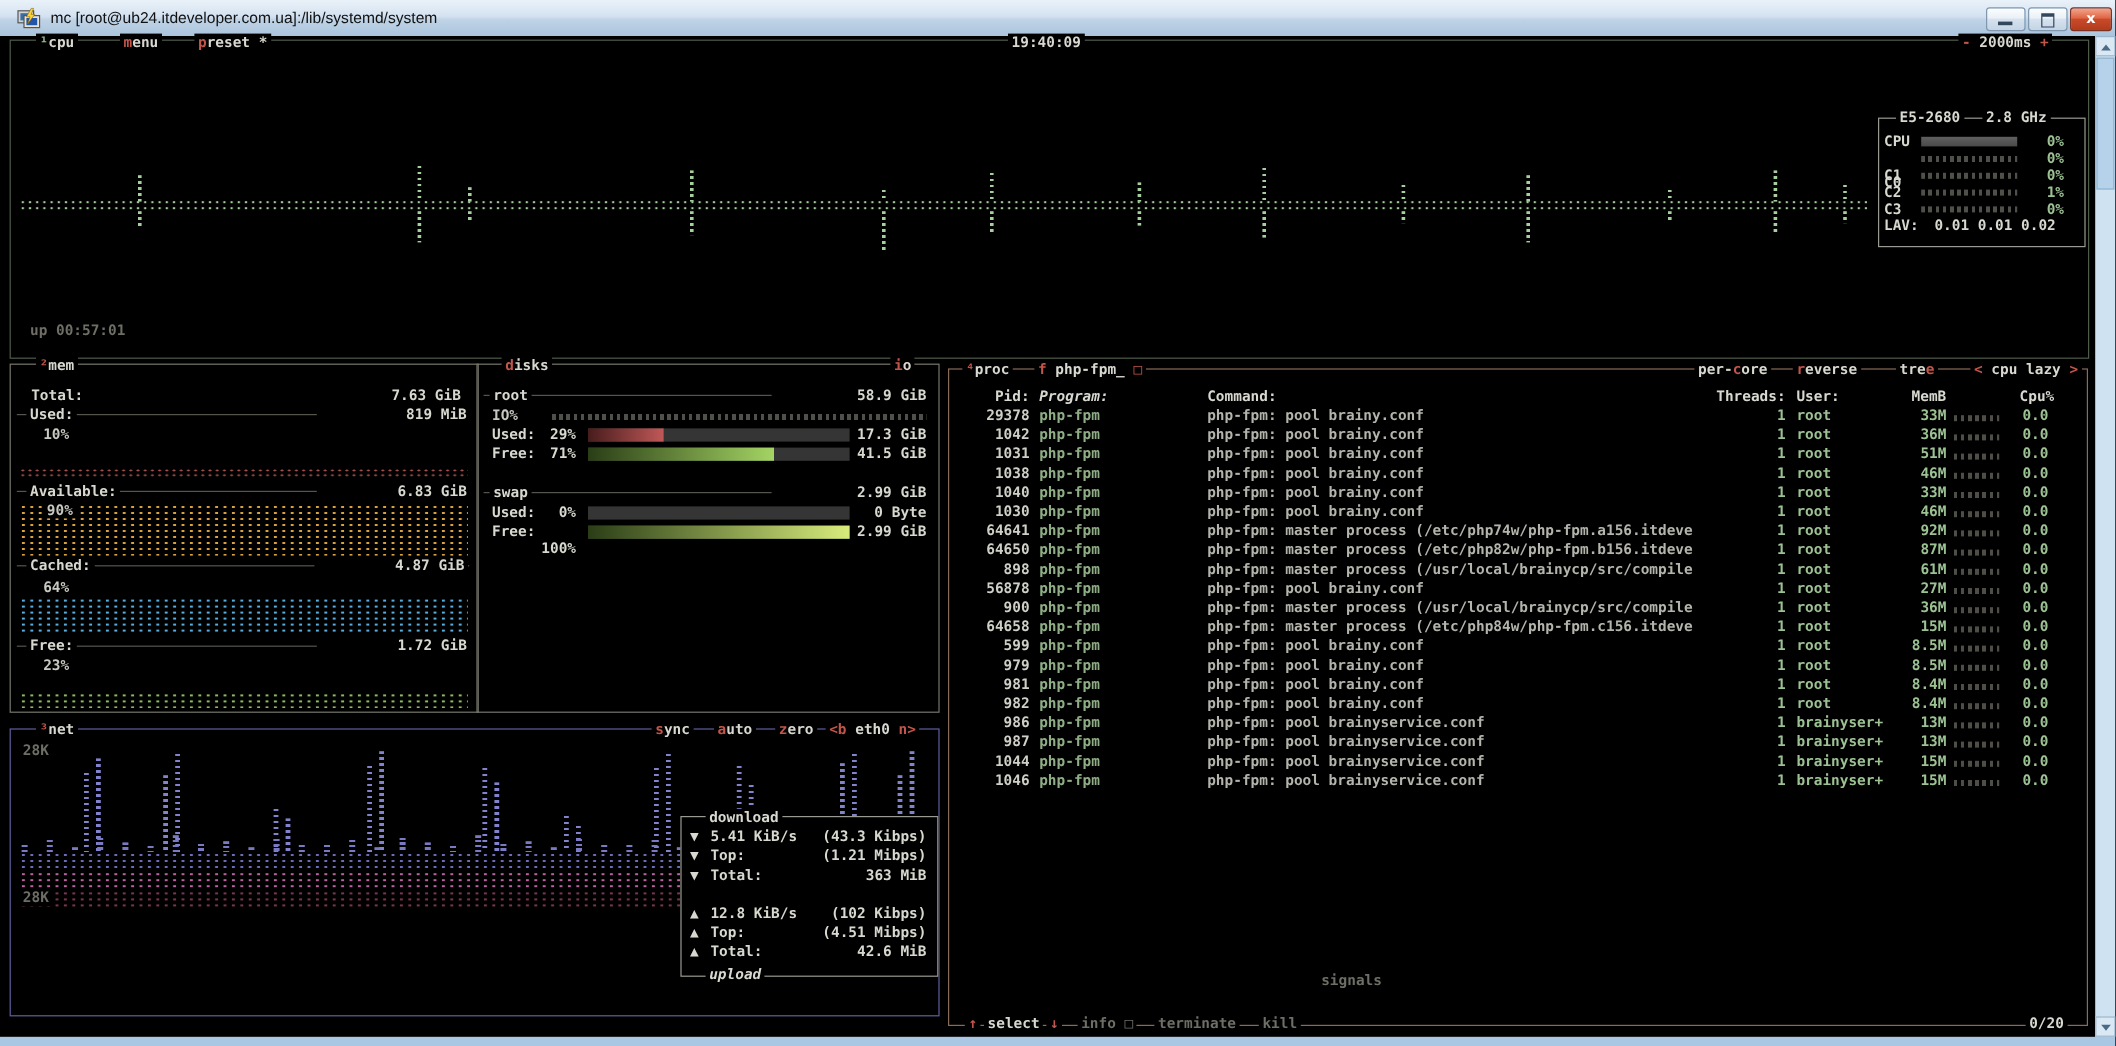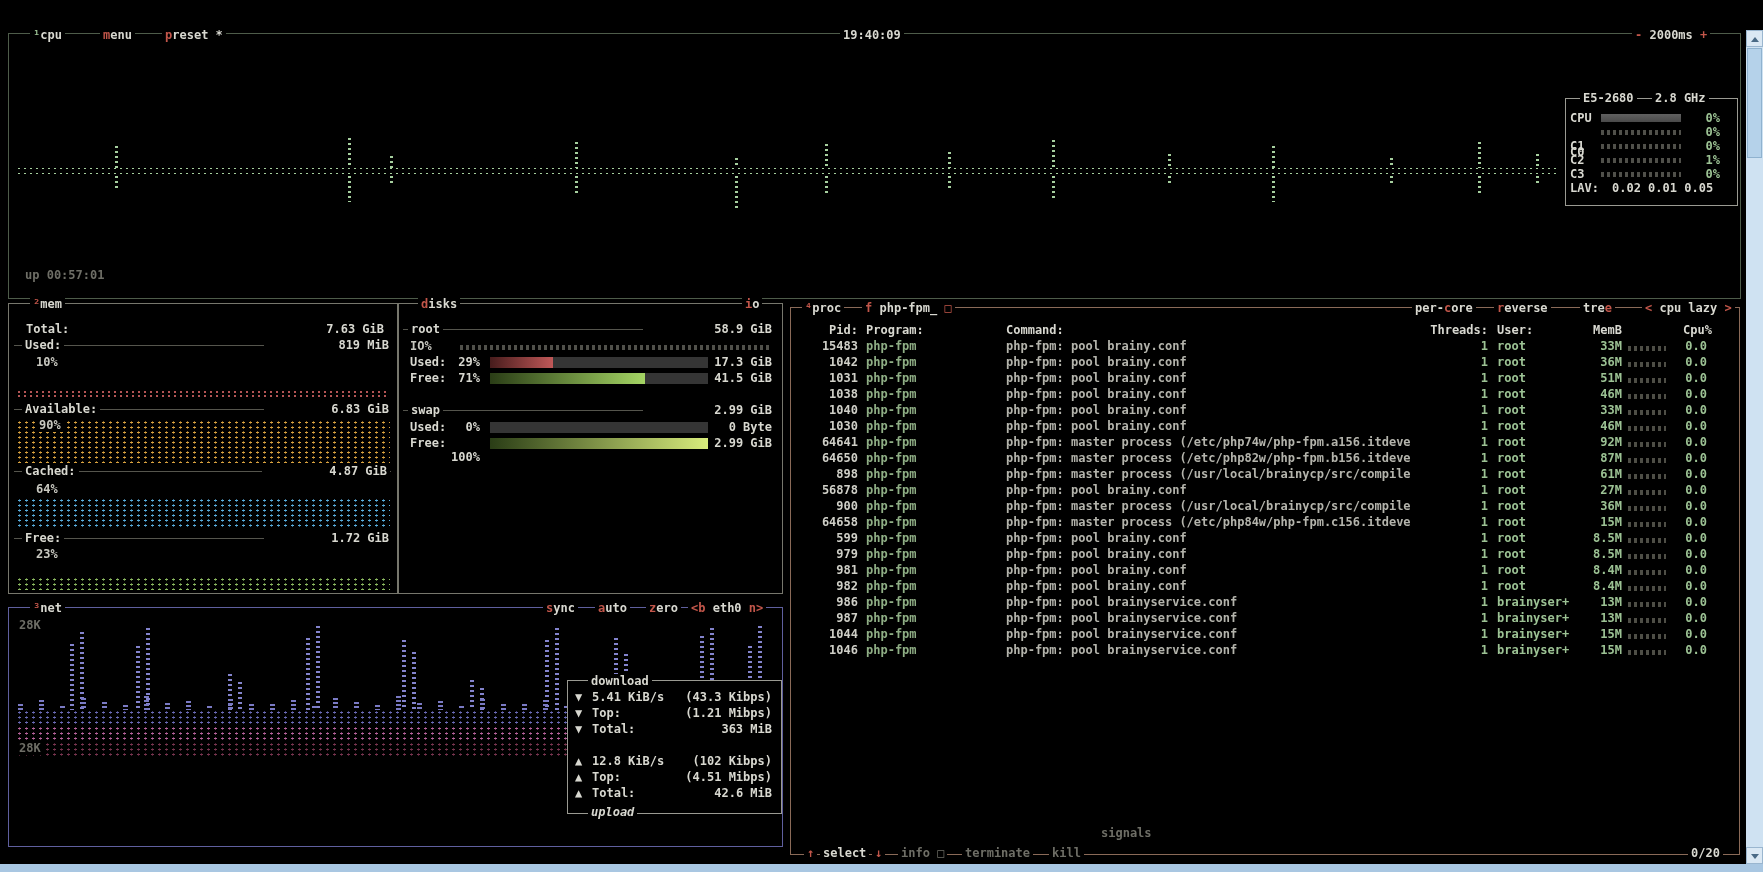--- a/index.html
+++ b/index.html
@@ -62,20 +62,39 @@
   .sthumb{position:absolute;left:1px;top:18px;width:15px;height:110px;background:#b5d2ea;border:1px solid #8fb2cf;box-sizing:border-box;}
   .tri-up{position:absolute;left:4px;top:6px;width:0;height:0;border-left:4px solid transparent;border-right:4px solid transparent;border-bottom:5px solid #4a6a86;}
   .tri-down{position:absolute;left:4px;top:6px;width:0;height:0;border-left:4px solid transparent;border-right:4px solid transparent;border-top:5px solid #4a6a86;}
   .right{text-align:right;}
 </style>
 </head>
 <body>
 
 <div class="window">
 
+  <div class="titlebar">
+    <svg class="appicon" viewBox="0 0 20 20">
+      <rect x="1" y="4" width="13" height="10" fill="#cfd4da" stroke="#555" stroke-width="1"></rect>
+      <rect x="3" y="6" width="9" height="6" fill="#3a6ea5"></rect>
+      <rect x="6" y="8" width="13" height="10" fill="#e8e3d5" stroke="#555" stroke-width="1"></rect>
+      <rect x="8" y="10" width="9" height="6" fill="#2255aa"></rect>
+      <polygon points="12,2 8,9 11,9 9,15 15,7 12,7 14,2" fill="#ffd23a" stroke="#8a6a00" stroke-width="0.5"></polygon>
+    </svg>
+    <span class="apptitle">mc [root@ub24.itdeveloper.com.ua]:/lib/systemd/system</span>
+    <div class="winbtn min">
+        <div class="glyph-min"></div>
+      </div>
+    <div class="winbtn max">
+        <div class="glyph-max"></div>
+      </div>
+    <div class="winbtn close">
+        <div class="glyph-x">x</div>
+      </div>
+  </div>
 
   <div class="terminal">
 
     <div class="box b-cpu" style="left:8px;top:3px;width:1731px;height:264px;"></div>
     <span class="t" style="left:30px;top:-2px;"><span class="btxt"><span class="grn">¹</span><span class="wh">cpu</span></span></span>
     <span class="t" style="left:100px;top:-2px;"><span class="btxt"><span class="red">m</span><span class="wh">enu</span></span></span>
     <span class="t" style="left:162px;top:-2px;"><span class="btxt"><span class="red">p</span><span class="wh">reset *</span></span></span>
     <span class="t" style="left:840px;top:-2px;"><span class="btxt wh">19:40:09</span></span>
     <span class="t" style="left:1632px;top:-2px;"><span class="btxt"><span class="red">-</span><span class="wh"> </span><span class="wh">2000ms</span><span class="wh"> </span><span class="red">+</span></span></span>
 
@@ -133,21 +152,21 @@
           <div class="dotmeter" style="left: 1601px; top: 128px; width: 80px;"></div>
           <span class="t grn right" style="left: 1692px; top: 123px; width: 28px;">1%</span>
         </div>
         <div>
           <span class="t wh" style="left: 1570px; top: 137px;">C3</span>
           <div class="dotmeter" style="left: 1601px; top: 142px; width: 80px;"></div>
           <span class="t grn right" style="left: 1692px; top: 137px; width: 28px;">0%</span>
         </div>
       </div>
     <span class="t wh" style="left:1570px;top:151px;">LAV:</span>
-    <span class="t wh" style="left:1612px;top:151px;">0.02 0.01 0.05</span>
+    <span class="t wh" style="left:1612px;top:151px;">0.01 0.01 0.02</span>
 
     <span class="t dim" style="left:25px;top:238px;">up 00:57:01</span>
 
     <div class="box b-gray" style="left:8px;top:273px;width:389px;height:289px;"></div>
     <span class="t" style="left:30px;top:267px;"><span class="btxt"><span class="red">²</span><span class="wh">mem</span></span></span>
 
     <span class="t wh" style="left:26px;top:292px;">Total:</span>
     <span class="t wh right" style="left:264px;top:292px;width:120px;">7.63 GiB</span>
 
     <div class="rline" style="left:14px;top:308px;width:377px;">
@@ -313,30 +332,30 @@
 
     <div class="box b-proc" style="left:790px;top:277px;width:948px;height:546px;"></div>
     <span class="t" style="left:802px;top:271px;"><span class="btxt"><span class="red">⁴</span><span class="wh">proc</span></span></span>
     <span class="t" style="left:862px;top:271px;"><span class="btxt"><span class="red">f</span><span class="wh"> </span><span class="wh">php-fpm_</span><span class="wh"> </span><span class="red">□</span></span></span>
     <span class="t" style="left:1412px;top:271px;"><span class="btxt"><span class="wh">per-</span><span class="red">c</span><span class="wh">ore</span></span></span>
     <span class="t" style="left:1494px;top:271px;"><span class="btxt"><span class="red">r</span><span class="wh">everse</span></span></span>
     <span class="t" style="left:1580px;top:271px;"><span class="btxt"><span class="wh">tre</span><span class="red">e</span></span></span>
     <span class="t" style="left:1642px;top:271px;"><span class="btxt"><span class="red">&lt;</span><span class="wh"> </span><span class="wh">cpu lazy</span><span class="wh"> </span><span class="red">&gt;</span></span></span>
 
     <span class="t wh right" style="left:798px;top:293px;width:60px;">Pid:</span>
-    <span class="t wh" style="left:866px;top:293px;">Program:</span>
+    <span class="t wh" style="left:866px;top:293px;font-style:italic;">Program:</span>
     <span class="t wh" style="left:1006px;top:293px;">Command:</span>
     <span class="t wh right" style="left:1408px;top:293px;width:80px;">Threads:</span>
     <span class="t wh" style="left:1497px;top:293px;">User:</span>
     <span class="t wh" style="left:1593px;top:293px;">MemB</span>
     <span class="t wh" style="left:1683px;top:293px;">Cpu%</span>
 
     <div id="proc-rows">
         <div>
-          <span class="t pidc right" style="left: 798px; top: 309px; width: 60px;">15483</span>
+          <span class="t pidc right" style="left: 798px; top: 309px; width: 60px;">29378</span>
           <span class="t pgrn" style="left: 866px; top: 309px;">php-fpm</span>
           <span class="t cmdc" style="left: 1006px; top: 309px;">php-fpm: pool brainy.conf</span>
           <span class="t grn right" style="left: 1408px; top: 309px; width: 80px;">1</span>
           <span class="t grn" style="left: 1497px; top: 309px;">root</span>
           <span class="t grn right" style="left: 1560px; top: 309px; width: 62px;">33M</span>
           <span class="t grn right" style="left: 1648px; top: 309px; width: 59px;">0.0</span>
           <span class="pmeter" style="left: 1628px; top: 316px;"></span>
         </div>
         <div>
           <span class="t pidc right" style="left: 798px; top: 325px; width: 60px;">1042</span>
@@ -529,21 +548,21 @@
           <span class="pmeter" style="left: 1628px; top: 620px;"></span>
         </div>
       </div>
 
     <span class="t red" style="left:804px;top:816px;z-index:2;"><span class="btxt">↑</span></span>
     <span class="t wh" style="left:820px;top:816px;z-index:2;"><span class="btxt">select</span></span>
     <span class="t red" style="left:872px;top:816px;z-index:2;"><span class="btxt">↓</span></span>
     <span class="t dim" style="left:898px;top:816px;z-index:2;"><span class="btxt"><span>info</span> <span>□</span></span></span>
     <span class="t dim" style="left:962px;top:816px;z-index:2;"><span class="btxt">terminate</span></span>
     <span class="t dim" style="left:1049px;top:816px;z-index:2;"><span class="btxt">kill</span></span>
-    <span class="t dim" style="left:1098px;top:796px;z-index:2;"><span class="btxt">signals</span></span>
+    <span class="t dim" style="left:1098px;top:780px;z-index:2;"><span class="btxt">signals</span></span>
     <span class="t wh" style="left:1688px;top:816px;z-index:2;"><span class="btxt">0/20</span></span>
   </div>
 
   <div class="scrollbar">
     <div class="sbtn sb-up">
         <div class="tri-up"></div>
       </div>
     <div class="sthumb"></div>
     <div class="sbtn sb-down">
         <div class="tri-down"></div>

